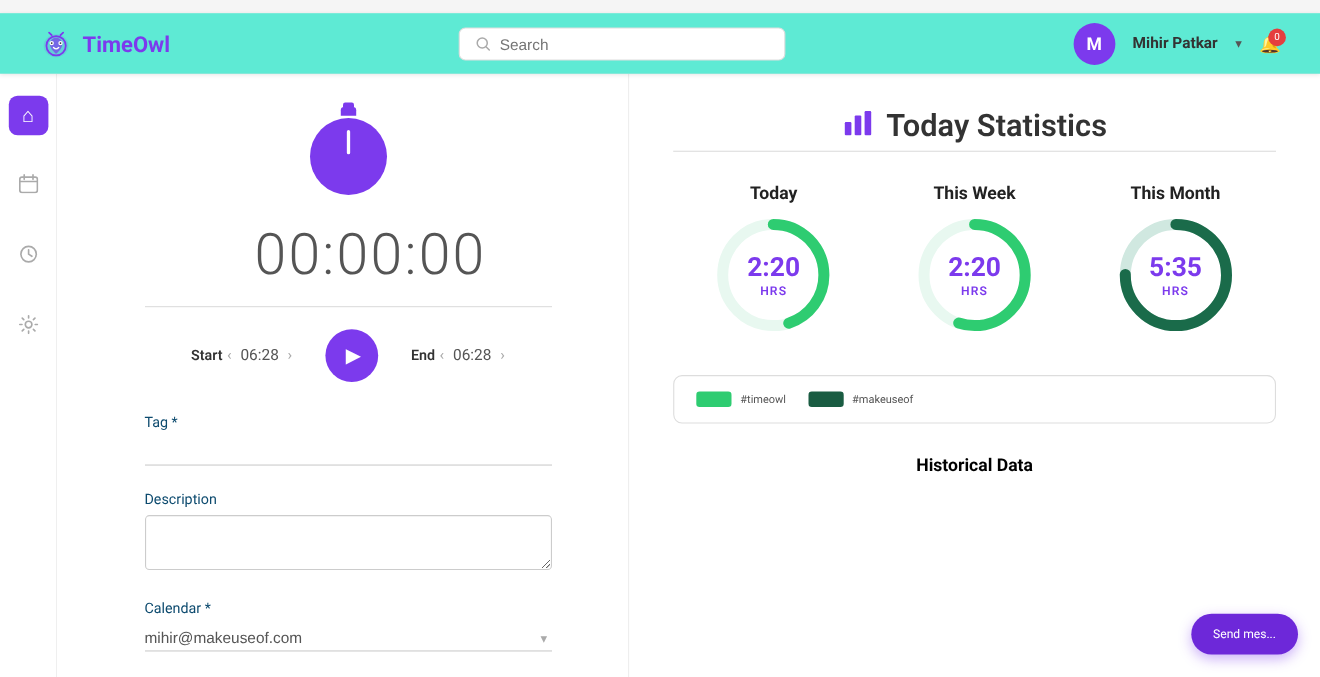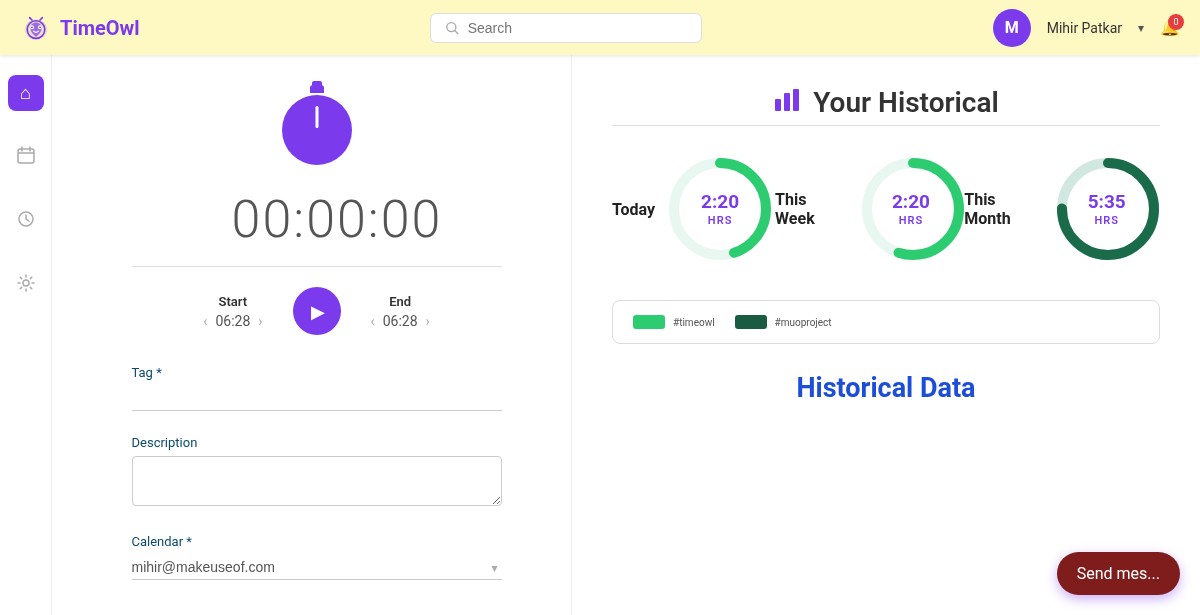--- a/index.html
+++ b/index.html
@@ -1,41 +1,41 @@
 <!DOCTYPE html>
 <html><head>
   <meta charset="utf-8">
   <style>
     * { box-sizing: border-box; margin: 0; padding: 0; }
     body { font-family: -apple-system, BlinkMacSystemFont, 'Segoe UI', Roboto, sans-serif; background: #f5f5f5; }
 
     
     .topnav {
       display: flex; align-items: center; justify-content: space-between;
-      background: #fef9c3; height: 55px; padding: 0 20px;
-      box-shadow: 0 1px 4px rgba(0,0,0,0.1); position: relative; z-index: 10;
+      background: #5eead4; height: 55px; padding: 0 35px;
+      box-shadow: 0 1px 4px rgba(0,0,0,0.1); position: relative; z-index: 10; margin-top: 12px;
     }
     .logo { display: flex; align-items: center; gap: 8px; }
     .logo-icon { width: 32px; height: 32px; }
     .logo-text { font-size: 20px; font-weight: 700; color: #7c3aed; }
     .search-bar {
       display: flex; align-items: center; gap: 8px;
       border: 1px solid #ddd; border-radius: 6px;
-      padding: 6px 14px; width: 272px; background: #fff;
+      padding: 6px 14px; width: 297px; background: #fff;
     }
     .search-bar input {
       border: none; outline: none; font-size: 14px; color: #888; width: 100%;
     }
     .nav-right { display: flex; align-items: center; gap: 16px; }
     .avatar {
       width: 38px; height: 38px; border-radius: 50%;
       background: #7c3aed; color: #fff; display: flex; align-items: center;
       justify-content: center; font-weight: 700; font-size: 16px;
     }
-    .user-name { font-size: 14px; font-weight: 400; color: #333; }
+    .user-name { font-size: 14px; font-weight: 700; color: #333; }
     .chevron-down { font-size: 12px; color: #555; }
     .bell-wrapper { position: relative; }
     .bell-badge {
       position: absolute; top: -4px; right: -4px;
       background: #e53e3e; color: #fff; border-radius: 50%;
       width: 16px; height: 16px; font-size: 9px;
       display: flex; align-items: center; justify-content: center;
     }
 
     
@@ -71,21 +71,21 @@
       display: flex; align-items: center; justify-content: center; position: relative;
     }
     .timer-display {
       font-size: 52px; font-weight: 300; color: #555; letter-spacing: 2px;
       margin-bottom: 16px; font-variant-numeric: tabular-nums; margin-left: 41px;
     }
     .timer-divider { width: 370px; border: none; border-top: 1px solid #ddd; margin-bottom: 20px; }
 
     
     .time-controls { display: flex; align-items: center; gap: 30px; margin-bottom: 30px; }
-    .time-field { display: flex; flex-direction: column; align-items: center; gap: 4px; text-align: center; }
+    .time-field { display: flex; flex-direction: row; align-items: center; gap: 4px; text-align: center; }
     .time-label { font-size: 13px; font-weight: 600; color: #333; }
     .time-value-row { display: flex; align-items: center; gap: 8px; font-size: 14px; color: #555; }
     .arrow-btn { color: #aaa; cursor: pointer; font-size: 14px; }
     .play-btn {
       width: 48px; height: 48px; background: #7c3aed; border-radius: 50%;
       display: flex; align-items: center; justify-content: center; cursor: pointer;
     }
     .play-icon { color: #fff; font-size: 18px; margin-left: 3px; }
 
     
@@ -119,48 +119,48 @@
     .stats-header {
       display: flex; align-items: center; gap: 12px;
       justify-content: center; margin-bottom: 6px;
     }
     .stats-icon { font-size: 24px; color: #7c3aed; }
     .stats-title { font-size: 28px; font-weight: 600; color: #333; }
     .stats-divider { border: none; border-top: 1px solid #ddd; margin-bottom: 28px; }
 
     
     .stat-circles { display: flex; justify-content: space-around; margin-bottom: 36px; }
-    .stat-item { display: flex; flex-direction: row; align-items: center; gap: 10px; }
+    .stat-item { display: flex; flex-direction: column; align-items: center; gap: 10px; }
     .stat-period { font-size: 16px; font-weight: 700; color: #222; }
     .circle-container { position: relative; width: 110px; height: 110px; }
     .circle-container svg { position: absolute; top: 0; left: 0; }
     .circle-inner {
       position: absolute; top: 50%; left: 50%; transform: translate(-50%, -50%);
       text-align: center;
     }
-    .circle-value { font-size: 19px; font-weight: 700; color: #7c3aed; line-height: 1.2; }
+    .circle-value { font-size: 24px; font-weight: 700; color: #7c3aed; line-height: 1.2; }
     .circle-unit { font-size: 11px; font-weight: 600; color: #7c3aed; letter-spacing: 1px; }
 
     
     .legend-box {
       border: 1px solid #ddd; border-radius: 8px; padding: 14px 20px;
       display: flex; align-items: center; gap: 20px; margin-bottom: 28px; flex-wrap: wrap;
     }
     .legend-item { display: flex; align-items: center; gap: 8px; }
     .legend-color { width: 32px; height: 14px; border-radius: 3px; }
     .legend-label { font-size: 10px; color: #555; }
 
     
-    .hist-title { text-align: center; font-size: 27px; font-weight: 700; color: #1d4ed8; }
+    .hist-title { text-align: center; font-size: 16px; font-weight: 700; color: #000000; }
 
     
     .chat-btn {
       position: fixed; bottom: 20px; right: 20px;
-      background: #7f1d1d; color: #fff; border-radius: 24px;
-      padding: 12px 20px; font-size: 16px; cursor: pointer;
+      background: #6d28d9; color: #fff; border-radius: 24px;
+      padding: 12px 20px; font-size: 11px; cursor: pointer;
       box-shadow: 0 4px 12px rgba(124,58,237,0.4);
     }
   </style>
 </head>
 <body>
 
 <nav class="topnav">
   <div class="logo">
     <svg class="logo-icon" viewBox="0 0 40 40" fill="none" xmlns="http://www.w3.org/2000/svg">
       <ellipse cx="20" cy="22" rx="14" ry="13" fill="#7c3aed" opacity="0.15"></ellipse>
@@ -300,21 +300,21 @@
     <div class="right-panel">
 
       <div class="stats-header">
         <span class="stats-icon">
           <svg width="28" height="28" viewBox="0 0 28 28" fill="none">
             <rect x="2" y="14" width="6" height="12" fill="#7c3aed" rx="1"></rect>
             <rect x="11" y="8" width="6" height="18" fill="#7c3aed" rx="1"></rect>
             <rect x="20" y="4" width="6" height="22" fill="#7c3aed" rx="1"></rect>
           </svg>
         </span>
-        <span class="stats-title">Your Historical</span>
+        <span class="stats-title">Today Statistics</span>
       </div>
       <hr class="stats-divider">
 
       <div class="stat-circles">
 
         <div class="stat-item">
           <span class="stat-period">Today</span>
           <div class="circle-container">
             <svg width="110" height="110" viewBox="0 0 110 110">
               <circle cx="55" cy="55" r="46" fill="none" stroke="#e8f8f0" stroke-width="10"></circle>
@@ -357,21 +357,21 @@
 
       </div>
 
       <div class="legend-box">
         <div class="legend-item">
           <div class="legend-color" style="background:#2ecc71;"></div>
           <span class="legend-label">#timeowl</span>
         </div>
         <div class="legend-item">
           <div class="legend-color" style="background:#1a5c42;"></div>
-          <span class="legend-label">#muoproject</span>
+          <span class="legend-label">#makeuseof</span>
         </div>
       </div>
 
       <div class="hist-title">Historical Data</div>
 
     </div>
   </div>
 </div>
 
 <div class="chat-btn">

